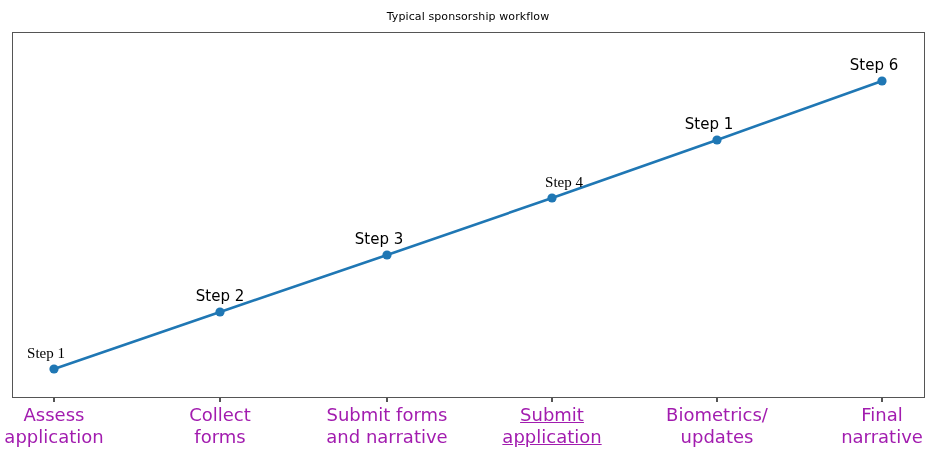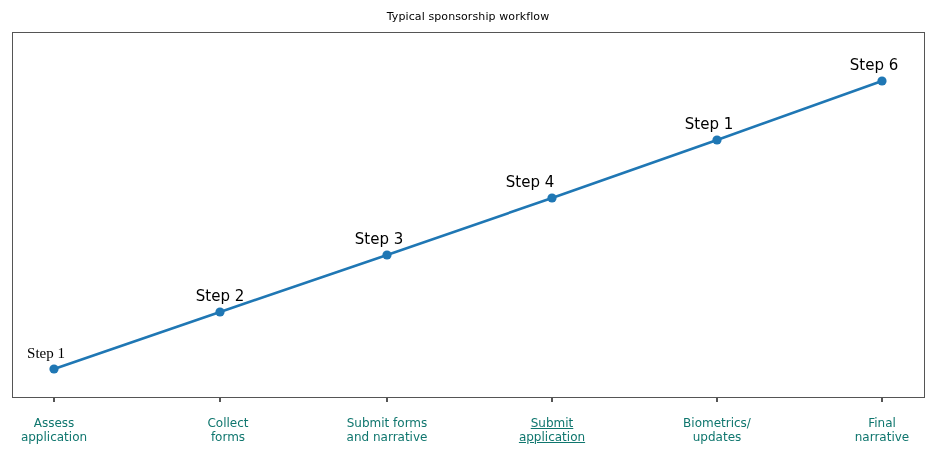--- a/index.html
+++ b/index.html
@@ -51,27 +51,26 @@
   .tick-mark {
     position: absolute;
     width: 1.3px;
     height: 4px;
     background: #555555;
     top: 398px;
   }
   .xtick-label {
     position: absolute;
     top: 404px;
-    font-size: 12px;
-    color: #0f766e;
+    font-size: 18px;
+    color: #a21caf;
     text-align: center;
     line-height: 1.2em;
     white-space: nowrap;
     transform: translateX(-50%);
-    margin-top: 12px;
   }
   .xtick-label .l2 {
     display: block;
   }
   .point-annotation {
     position: absolute;
     font-size: 15px;
     color: #000000;
     white-space: nowrap;
     text-align: center;
@@ -102,28 +101,28 @@
   <div id="ticks-layer">
       <div class="tick-mark" style="left: 53.35px;"></div>
       <div class="tick-mark" style="left: 219.35px;"></div>
       <div class="tick-mark" style="left: 386.35px;"></div>
       <div class="tick-mark" style="left: 551.35px;"></div>
       <div class="tick-mark" style="left: 716.35px;"></div>
       <div class="tick-mark" style="left: 881.35px;"></div>
     </div>
   <div id="xlabels-layer">
       <div class="xtick-label" style="left: 54px;"><span>Assess</span><span class="l2">application</span></div>
-      <div class="xtick-label" style="left: 228px;"><span>Collect</span><span class="l2">forms</span></div>
+      <div class="xtick-label" style="left: 220px;"><span>Collect</span><span class="l2">forms</span></div>
       <div class="xtick-label" style="left: 387px;"><span>Submit forms</span><span class="l2">and narrative</span></div>
       <div class="xtick-label" style="left: 552px; text-decoration: underline;"><span>Submit</span><span class="l2">application</span></div>
       <div class="xtick-label" style="left: 717px;"><span>Biometrics/</span><span class="l2">updates</span></div>
       <div class="xtick-label" style="left: 882px;"><span>Final</span><span class="l2">narrative</span></div>
     </div>
   <div id="annotations-layer">
       <div class="point-annotation" style="left: 46px; top: 362px; font-family: Liberation Serif, serif;">Step 1</div>
       <div class="point-annotation" style="left: 212px; top: 305px; margin-left: 8px;">Step 2</div>
       <div class="point-annotation" style="left: 379px; top: 248px;">Step 3</div>
-      <div class="point-annotation" style="left: 530px; top: 191px;">Step 4</div>
+      <div class="point-annotation" style="left: 564px; top: 191px; font-family: Liberation Serif, serif;">Step 4</div>
       <div class="point-annotation" style="left: 709px; top: 133px;">Step 1</div>
       <div class="point-annotation" style="left: 874px; top: 74px;">Step 6</div>
     </div>
 
 </div>
 
 </body></html>

